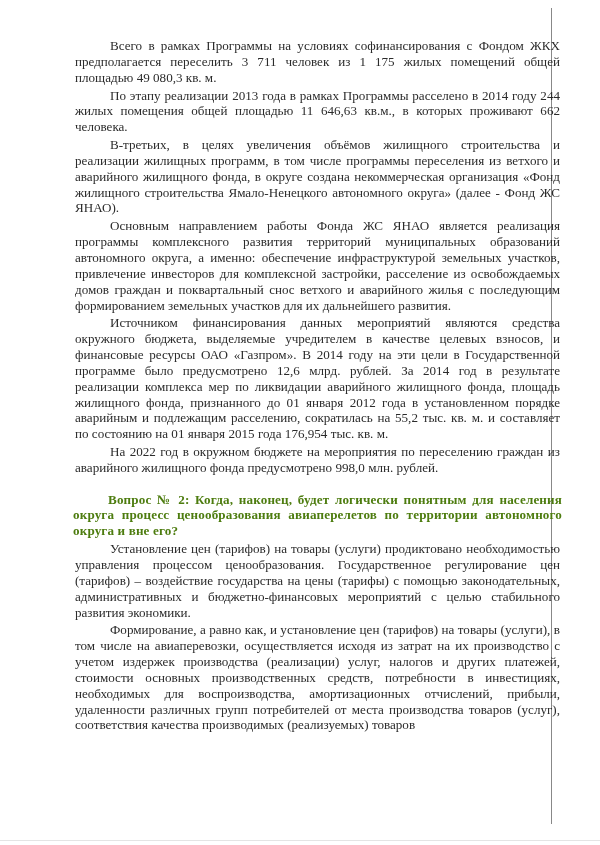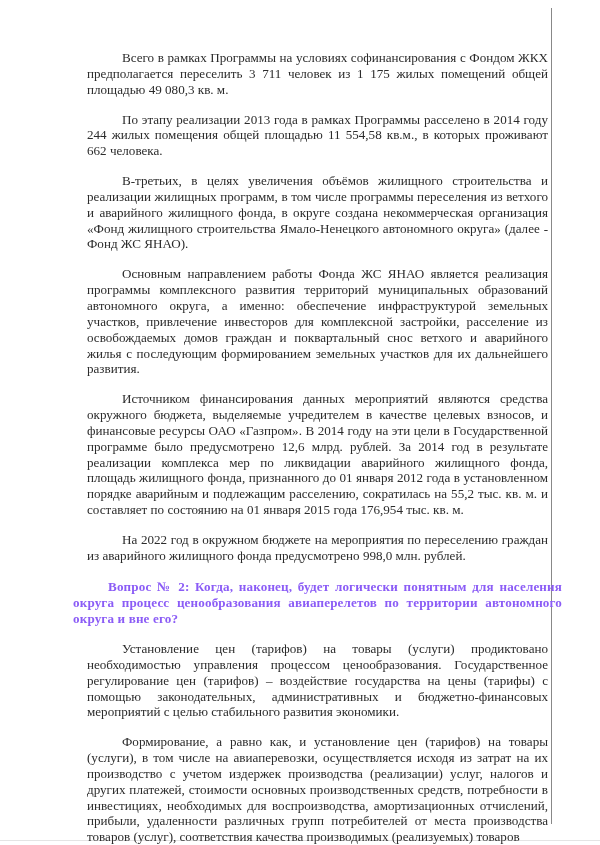--- a/index.html
+++ b/index.html
@@ -6,43 +6,43 @@
   body {
     width: 600px; height: 845px; background: #ffffff; position: relative; overflow: hidden;
     font-family: "Liberation Serif", "DejaVu Serif", serif;
     color: #2b2b2b;
   }
   .page {
     position: absolute; left: 73px; top: 36px; width: 489px;
     font-size: 13.1px; line-height: 15.85px;
   }
   .para {
-    margin: 14px; text-align: justify; text-indent: 35px;
+    margin: 2px; text-align: justify; text-indent: 35px;
     hyphens: none;
   }
   .heading {
     margin: 0; margin-top: 15.85px; font-weight: bold; text-align: justify; text-indent: 35px;
-    color: #8b5cf6; letter-spacing: 0.15px;
+    color: #4d7c0f; letter-spacing: 0.15px;
   }
   .vline {
     position: absolute; left: 551px; top: 8px; width: 1px; height: 816px; background: #6a6a6a; opacity: 0.8;
   }
   .hline {
     position: absolute; left: 0; top: 840px; width: 600px; height: 1px; background: #e4e4e4;
   }
 </style>
 </head>
 <body>
 
 <div class="vline"></div>
 <div class="hline"></div>
 
 <div class="page">
   <p class="para">Всего в рамках Программы на условиях софинансирования с Фондом ЖКХ предполагается переселить 3 711 человек из 1 175 жилых помещений общей площадью 49 080,3 кв. м.</p>
-  <p class="para">По этапу реализации 2013 года в рамках Программы расселено в 2014 году 244 жилых помещения общей площадью 11 554,58 кв.м., в которых проживают 662 человека.</p>
+  <p class="para">По этапу реализации 2013 года в рамках Программы расселено в 2014 году 244 жилых помещения общей площадью 11 646,63 кв.м., в которых проживают 662 человека.</p>
   <p class="para">В-третьих, в целях увеличения объёмов жилищного строительства и реализации жилищных программ, в том числе программы переселения из ветхого и аварийного жилищного фонда, в округе создана некоммерческая организация «Фонд жилищного строительства Ямало-Ненецкого автономного округа» (далее - Фонд ЖС ЯНАО).</p>
   <p class="para">Основным направлением работы Фонда ЖС ЯНАО является реализация программы комплексного развития территорий муниципальных образований автономного округа, а именно: обеспечение инфраструктурой земельных участков, привлечение инвесторов для комплексной застройки, расселение из освобождаемых домов граждан и поквартальный снос ветхого и аварийного жилья с последующим формированием земельных участков для их дальнейшего развития.</p>
   <p class="para">Источником финансирования данных мероприятий являются средства окружного бюджета, выделяемые учредителем в качестве целевых взносов, и финансовые ресурсы ОАО «Газпром». В 2014 году на эти цели в Государственной программе было предусмотрено 12,6 млрд. рублей. За 2014 год в результате реализации комплекса мер по ликвидации аварийного жилищного фонда, площадь жилищного фонда, признанного до 01 января 2012 года в установленном порядке аварийным и подлежащим расселению, сократилась на 55,2 тыс. кв. м. и составляет по состоянию на 01 января 2015 года 176,954 тыс. кв. м.</p>
   <p class="para">На 2022 год в окружном бюджете на мероприятия по переселению граждан из аварийного жилищного фонда предусмотрено 998,0 млн. рублей.</p>
 
   <p class="heading">Вопрос № 2: Когда, наконец, будет логически понятным для населения округа процесс ценообразования авиаперелетов по территории автономного округа и вне его?</p>
 
   <p class="para">Установление цен (тарифов) на товары (услуги) продиктовано необходимостью управления процессом ценообразования. Государственное регулирование цен (тарифов) – воздействие государства на цены (тарифы) с помощью законодательных, административных и бюджетно-финансовых мероприятий с целью стабильного развития экономики.</p>
   <p class="para">Формирование, а равно как, и установление цен (тарифов) на товары (услуги), в том числе на авиаперевозки, осуществляется исходя из затрат на их производство с учетом издержек производства (реализации) услуг, налогов и других платежей, стоимости основных производственных средств, потребности в инвестициях, необходимых для воспроизводства, амортизационных отчислений, прибыли, удаленности различных групп потребителей от места производства товаров (услуг), соответствия качества производимых (реализуемых) товаров</p>
 </div>

